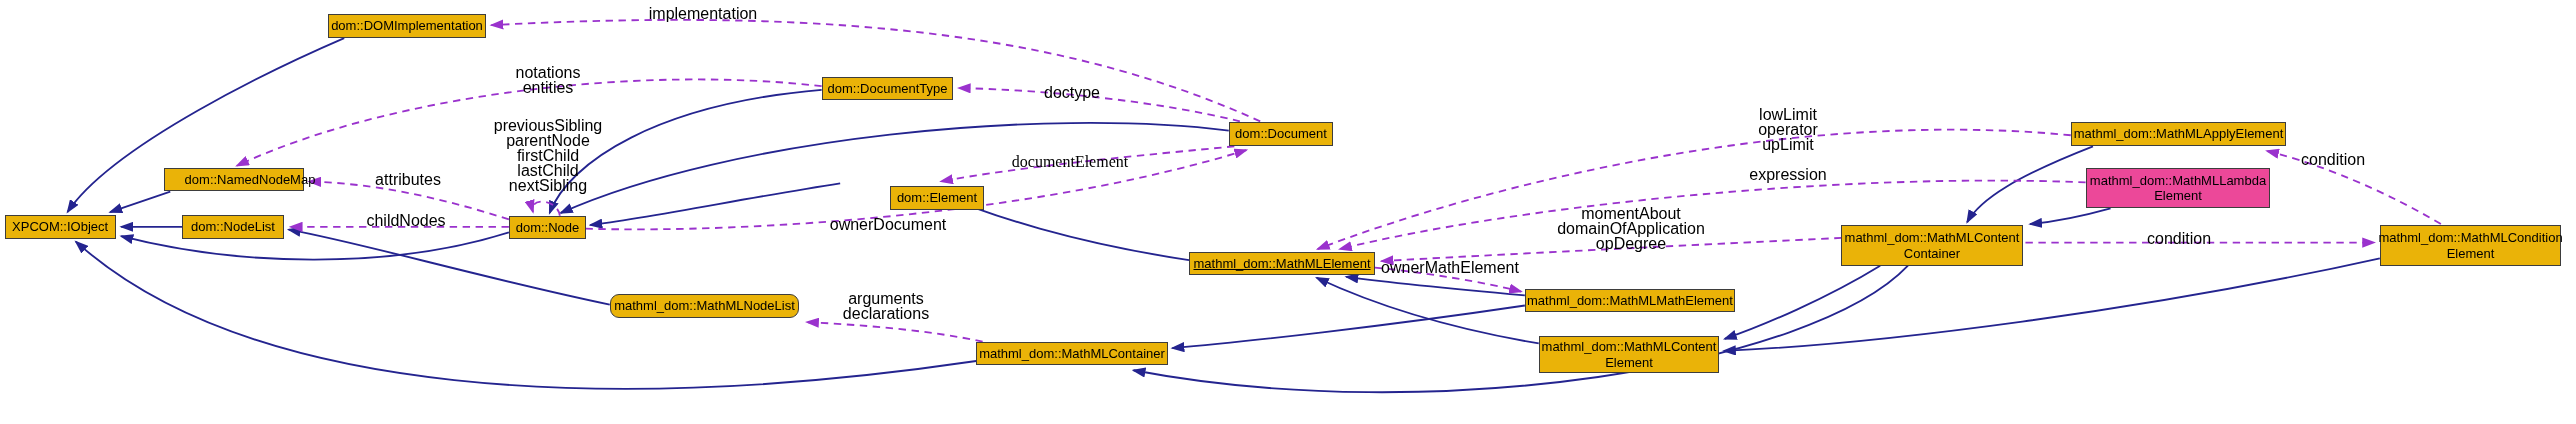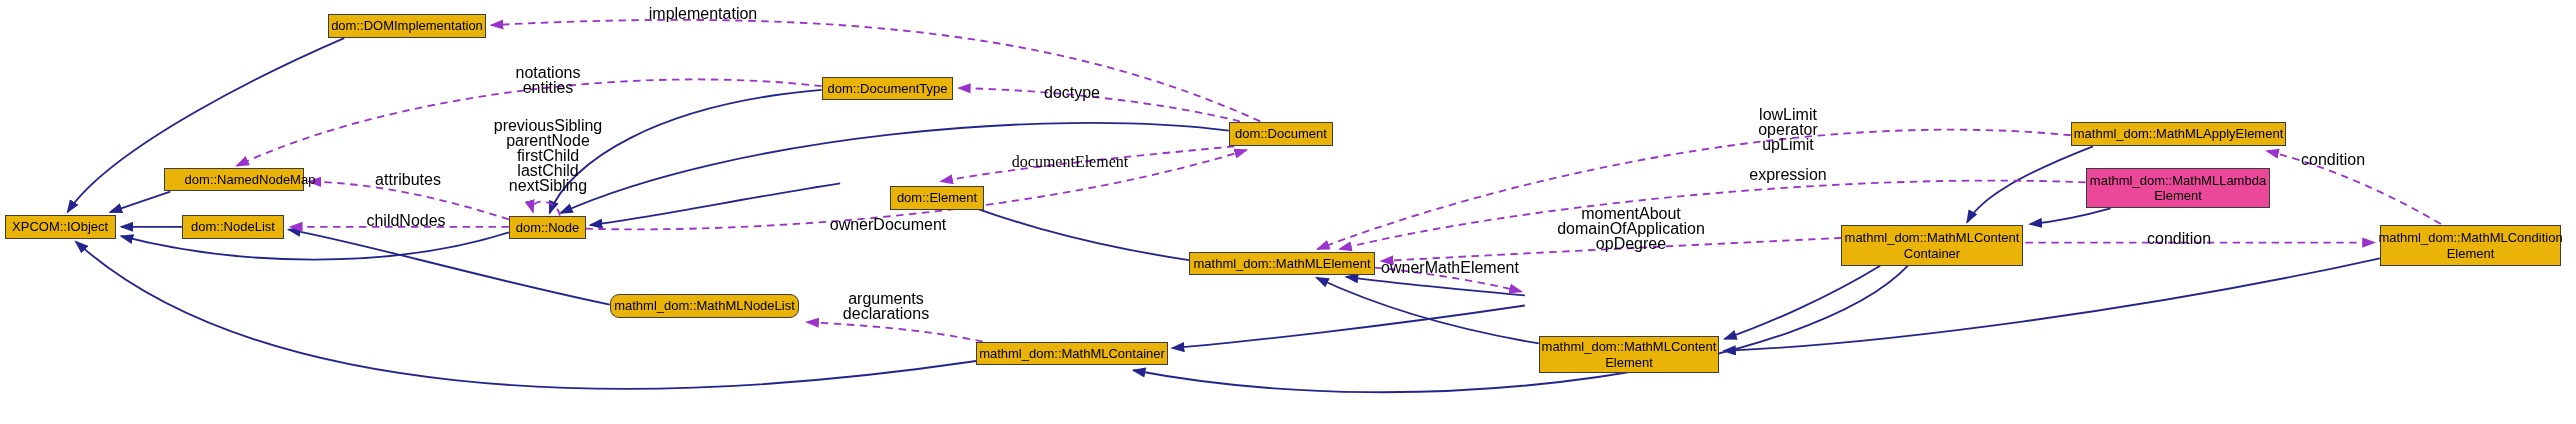--- a/index.html
+++ b/index.html
@@ -94,28 +94,31 @@
     </div>
   <div class="node" style="left:822px; top:77px;  width:131px; height:23px;">
       <span>dom::DocumentType</span>
     </div>
   <div class="node" style="left:890px; top:170px; width:94px; height:24px;margin-top:16px;">
       <span>dom::Element</span>
     </div>
   <div class="node" style="left:1229px; top:122px; width:104px; height:24px;">
       <span>dom::Document</span>
     </div>
-  <div class="node" style="left:1189px; top:252px; width:186px; height:23px;">
+  <div class="node" style="left:1189px; top:252px; width:186px; height:23px;text-decoration:underline;">
       <span>mathml_dom::MathMLElement</span>
     </div>
   <div class="node" style="left:610px; top:294px; width:189px; height:24px;border-radius:9px;">
       <span>mathml_dom::MathMLNodeList</span>
     </div>
   <div class="node" style="left:976px; top:342px; width:192px; height:23px;">
       <span>mathml_dom::MathMLContainer</span>
+    </div>
+  <div class="node" style="left:1525px; top:289px; width:210px; height:23px;">
+      <span>mathml_dom::MathMLMathElement</span>
     </div>
   <div class="node" style="left:1539px; top:336px; width:180px; height:37px;">
       <span>mathml_dom::MathMLContent</span>
       <span>Element</span>
     </div>
   <div class="node" style="left:1841px; top:225px; width:182px; height:41px;">
       <span>mathml_dom::MathMLContent</span>
       <span>Container</span>
     </div>
   <div class="node" style="left:2071px; top:122px; width:215px; height:24px;">

